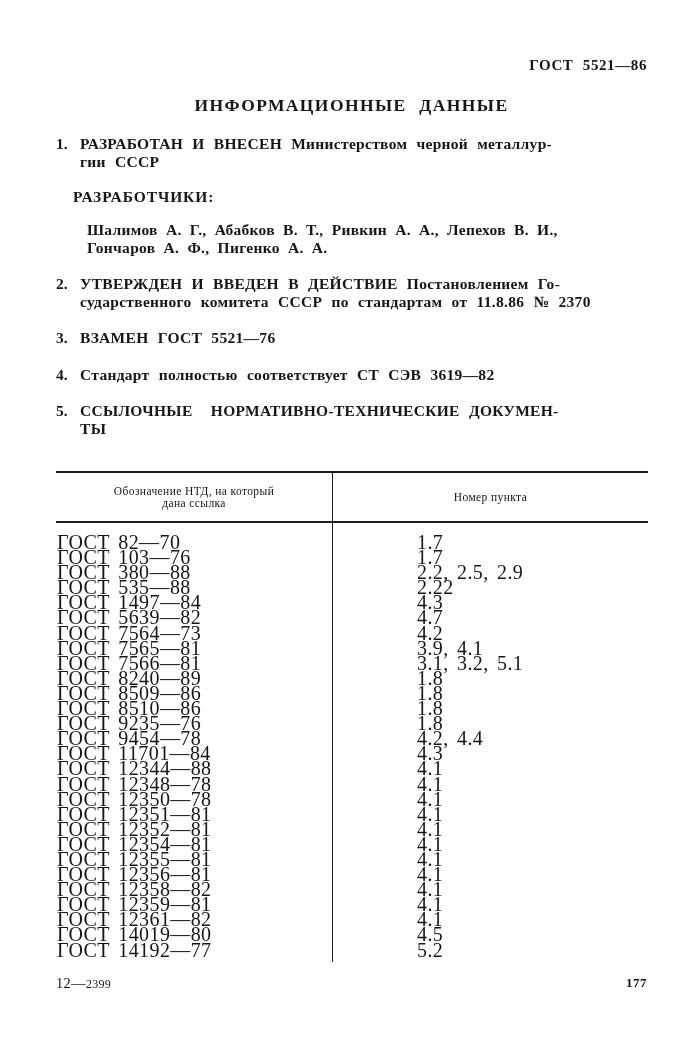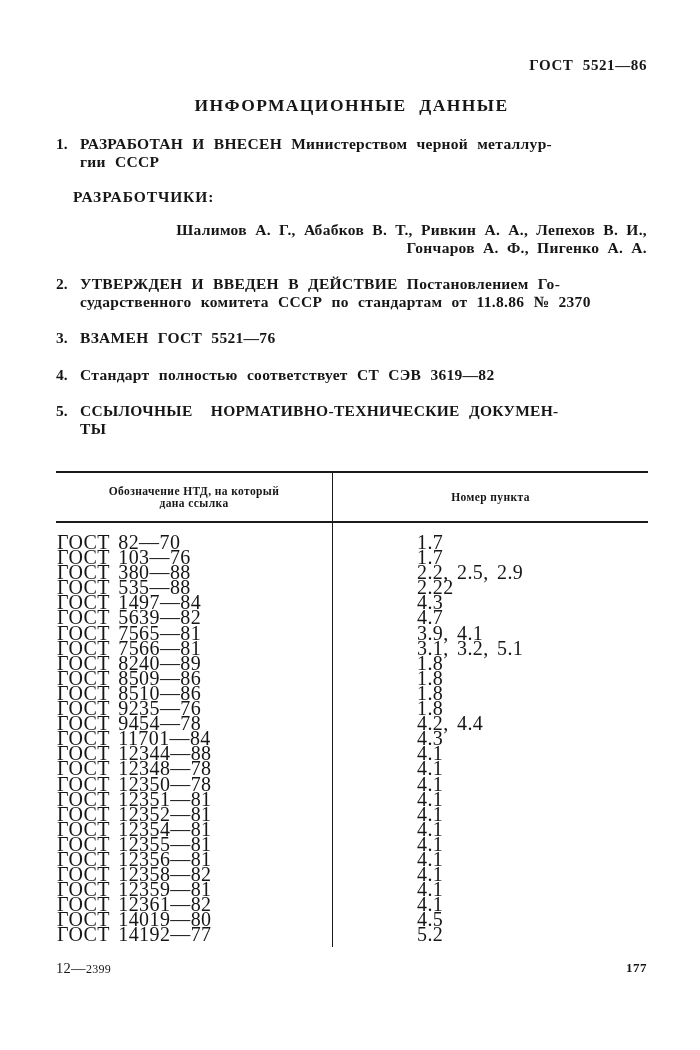--- a/index.html
+++ b/index.html
@@ -47,37 +47,36 @@
     margin: 18px 0 0 17px;
     font-weight: 700;
     font-size: 15.5px;
     letter-spacing: 0.9px;
   }
   .devs-names {
     margin: 15px 0 0 31px;
     font-weight: 700;
     font-size: 15.5px;
     line-height: 17.5px;
-    text-align: right;
   }
   .devs-names .line { white-space: pre-wrap; word-spacing: 4px; letter-spacing: 0.3px; }
 
   .ntd-table {
     margin-top: 34px;
     width: 592px;
     border-collapse: collapse;
     table-layout: fixed;
   }
   .ntd-table th, .ntd-table td { margin: 0; padding: 0; }
   .ntd-table thead th {
     border-top: 2.5px solid #1b1b1b;
     border-bottom: 2.5px solid #1b1b1b;
     height: 48px;
     vertical-align: middle;
-    font-weight: 700;
+    font-weight: 400;
     font-size: 11.5px;
     letter-spacing: 0.4px;
     text-align: center;
     white-space: pre-line;
   }
   .ntd-table th.col1, .ntd-table td.col1 {
     width: 276px;
     border-right: 1.5px solid #1b1b1b;
   }
   .ntd-table tbody td {
@@ -172,20 +171,24 @@
   </tr>
         <tr>
     <td class="col1">ГОСТ 1497—84</td>
     <td class="col2">4.3</td>
   </tr>
         <tr>
     <td class="col1">ГОСТ 5639—82</td>
     <td class="col2">4.7</td>
   </tr>
         <tr>
+    <td class="col1">ГОСТ 7564—73</td>
+    <td class="col2">4.2</td>
+  </tr>
+        <tr>
     <td class="col1">ГОСТ 7565—81</td>
     <td class="col2">3.9, 4.1</td>
   </tr>
         <tr>
     <td class="col1">ГОСТ 7566—81</td>
     <td class="col2">3.1, 3.2, 5.1</td>
   </tr>
         <tr>
     <td class="col1">ГОСТ 8240—89</td>
     <td class="col2">1.8</td>

